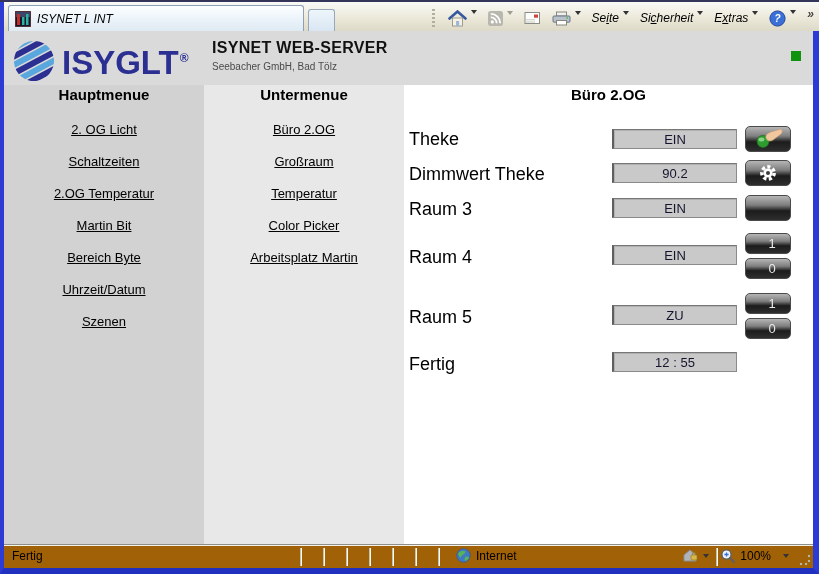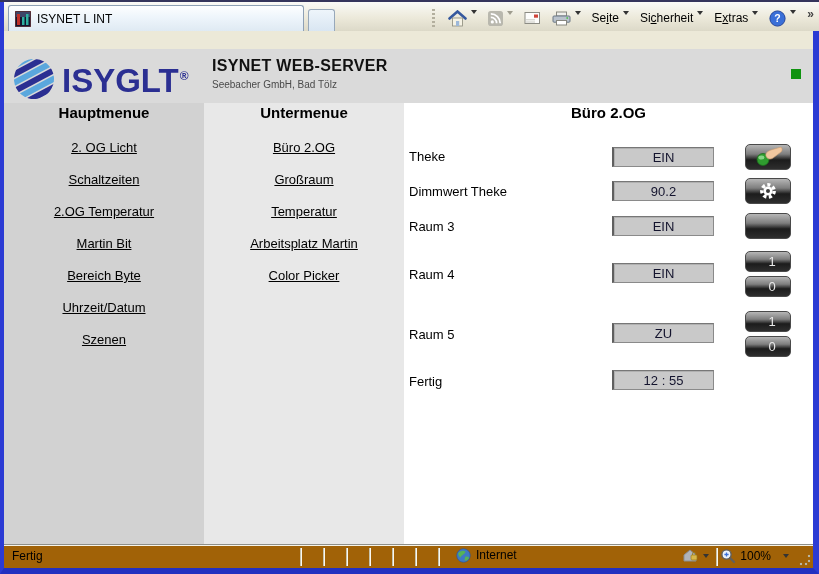--- a/index.html
+++ b/index.html
@@ -2,21 +2,21 @@
 <html><head>
 <meta charset="utf-8">
 <style>
   html,body{margin:0;padding:0;background:#9a9a9a;}
   .window{position:relative;width:819px;height:574px;overflow:hidden;
     font-family:"Liberation Sans",sans-serif;background:#ece9d8;}
   
   .titlebar-edge{position:absolute;top:0;left:0;right:0;height:2px;background:#35355c;}
   .tabstrip{position:absolute;top:2px;left:0;right:0;height:29px;
     background:linear-gradient(180deg,#fafaf7 0%,#ece9da 55%,#dcd9c8 100%);
-    border-left:4px solid #2b3bd4;box-sizing:border-box;}
+    border-left:4px solid #2b3bd4;box-sizing:border-box;font-style:italic;}
   .tab-active{position:absolute;left:4px;top:3px;width:296px;height:26px;box-sizing:border-box;
     background:linear-gradient(180deg,#fdfeff 0%,#eef5fb 45%,#dfeaf3 100%);
     border:1px solid #8da0b5;border-bottom:none;border-radius:3px 3px 0 0;
     display:flex;align-items:center;gap:6px;padding:0 6px;cursor:default;}
   .tab-active .tab-label{font-size:12px;color:#000;white-space:nowrap;}
   .tab-stub{position:absolute;left:304px;top:7px;width:27px;height:22px;box-sizing:border-box;
     background:linear-gradient(180deg,#eef5fb,#d9e6f2);border:1px solid #97a8ba;
     border-bottom:none;border-radius:3px 3px 0 0;}
   .cmdbar{position:absolute;right:4px;top:3px;height:26px;display:flex;align-items:center;gap:3px;}
   .drag-dots{width:3px;height:18px;margin-right:6px;
@@ -26,59 +26,59 @@
   .tb-label u{text-decoration:underline;}
   .dd-arrow{width:0;height:0;border-left:3px solid transparent;border-right:3px solid transparent;
     border-top:4px solid #333;margin-left:1px;}
   .dd-arrow.dis{border-top-color:#9f9c8e;}
   .chevrons{font-size:12px;font-weight:bold;color:#444;margin:0 2px 8px 4px;letter-spacing:-1px;}
   
   .frame{position:absolute;top:31px;left:0;right:0;bottom:0;box-sizing:border-box;
     border-left:4px solid #2b3bd4;border-right:6px solid #2b3bd4;border-bottom:6px solid #2230c0;
     background:#ece9d8;}
   .viewport{position:absolute;top:0;left:0;right:0;bottom:22px;background:#b91c1c;
-    border-bottom:2px solid #8f8f89;overflow:hidden;margin-top:18px;}
+    border-bottom:2px solid #8f8f89;overflow:hidden;}
   
   .page-header{position:absolute;top:0;left:0;right:0;height:54px;background:#dadada;}
   .logo{position:absolute;left:8px;top:5px;display:flex;align-items:center;gap:6px;}
   .logo-text{font-size:33px;font-weight:bold;color:#2b2f92;letter-spacing:0px;line-height:44px;}
   .logo-reg{font-size:12px;font-weight:bold;color:#2b2f92;vertical-align:super;margin-left:1px;}
   .hdr-title{position:absolute;left:208px;top:8px;font-size:16px;font-weight:bold;color:#111;letter-spacing:.3px;}
   .hdr-sub{position:absolute;left:208px;top:30px;font-size:10px;color:#4a4a4a;}
   .status-dot{position:absolute;right:12px;top:20px;width:10px;height:10px;background:#0f930f;}
   
   .cols{position:absolute;top:54px;left:0;right:0;bottom:0;padding-left:12px;}
   .col{position:absolute;top:0;bottom:0;}
   .col-left{left:0;width:200px;background:#d2d2d2;}
   .col-mid{left:200px;width:200px;background:#e8e8e8;}
   .col-main{left:400px;right:0;background:#ffffff;}
   .menu-title{margin-top:1px;height:18px;line-height:18px;text-align:center;
     font-size:15px;font-weight:bold;color:#000;}
   .menu-list{margin-top:10px;}
   .menu-link{display:block;height:32px;line-height:32px;text-align:center;font-size:13px;
     color:#000;text-decoration:underline;cursor:pointer;}
   
-  .row-label{position:absolute;left:5px;height:20px;line-height:20px;font-size:13px;color:#000;}
-  .value-field{position:absolute;left:208px;width:102px;height:20px;line-height:20px;
+  .row-label{position:absolute;left:5px;height:20px;line-height:20px;font-size:18px;color:#000;}
+  .value-field{position:absolute;left:208px;width:125px;height:20px;line-height:20px;
     box-sizing:border-box;text-align:center;font-size:13px;color:#14142e;background:#c9c9c9;
     border:1px solid #8a8a8a;border-left:2px solid #5f5f5f;border-top-color:#777;
     box-shadow:inset 1px 1px 0 rgba(0,0,0,.12);}
   .ctl-btn{position:absolute;left:341px;width:46px;box-sizing:border-box;border:1px solid #4a4a4a;
     border-radius:5px;cursor:pointer;display:flex;align-items:center;justify-content:center;
     background:linear-gradient(180deg,#b6b6b6 0%,#7e7e7e 38%,#1c1c1c 62%,#2e2e2e 100%);}
   .ctl-btn.big{height:26px;}
   .ctl-btn.small{height:21px;color:#e9e9e9;font-size:13px;line-height:21px;
     justify-content:center;padding-left:8px;}
   
   .statusbar{position:absolute;bottom:0;left:0;right:0;height:22px;background:#a16207;
     border-top:1px solid #f6f4ea;font-size:12px;color:#000;}
   .sb-text{position:absolute;left:8px;top:3px;}
   .sb-div{position:absolute;top:2px;bottom:2px;width:1px;background:#c6c2ae;
     box-shadow:1px 0 0 #faf8f0;}
-  .sb-zone{position:absolute;left:452px;top:2px;display:flex;gap:5px;}
+  .sb-zone{position:absolute;left:452px;top:2px;display:flex;align-items:center;gap:5px;}
   .sb-right{position:absolute;right:24px;top:2px;display:flex;align-items:center;gap:4px;cursor:pointer;}
   .sb-sec{position:absolute;right:104px;top:2px;display:flex;align-items:center;gap:3px;cursor:pointer;}
   .sb-grip{position:absolute;right:1px;bottom:1px;width:14px;height:14px;
     background:radial-gradient(circle at 3px 11px,#b9b5a3 1.2px,transparent 1.6px),
                radial-gradient(circle at 8px 11px,#b9b5a3 1.2px,transparent 1.6px),
                radial-gradient(circle at 11px 8px,#b9b5a3 1.2px,transparent 1.6px),
                radial-gradient(circle at 11px 3px,#b9b5a3 1.2px,transparent 1.6px);
     cursor:nwse-resize;}
 </style>
 </head>
@@ -209,22 +209,22 @@
             <a class="menu-link">Szenen</a>
           </div>
         </div>
 
         <div class="col col-mid">
           <div class="menu-title">Untermenue</div>
           <div class="menu-list">
             <a class="menu-link">Büro 2.OG</a>
             <a class="menu-link">Großraum</a>
             <a class="menu-link">Temperatur</a>
+            <a class="menu-link">Color Picker</a>
             <a class="menu-link">Arbeitsplatz Martin</a>
-            <a class="menu-link">Color Picker</a>
           </div>
         </div>
 
         <div class="col col-main" style="position:absolute;">
           <div class="menu-title">Büro 2.OG</div>
 
           <div class="row-label" style="top:44px">Theke</div>
           <div class="value-field" style="top:44px">EIN</div>
           <div class="ctl-btn big" style="top:41px">
             <svg width="32" height="20" viewBox="0 0 32 20">

